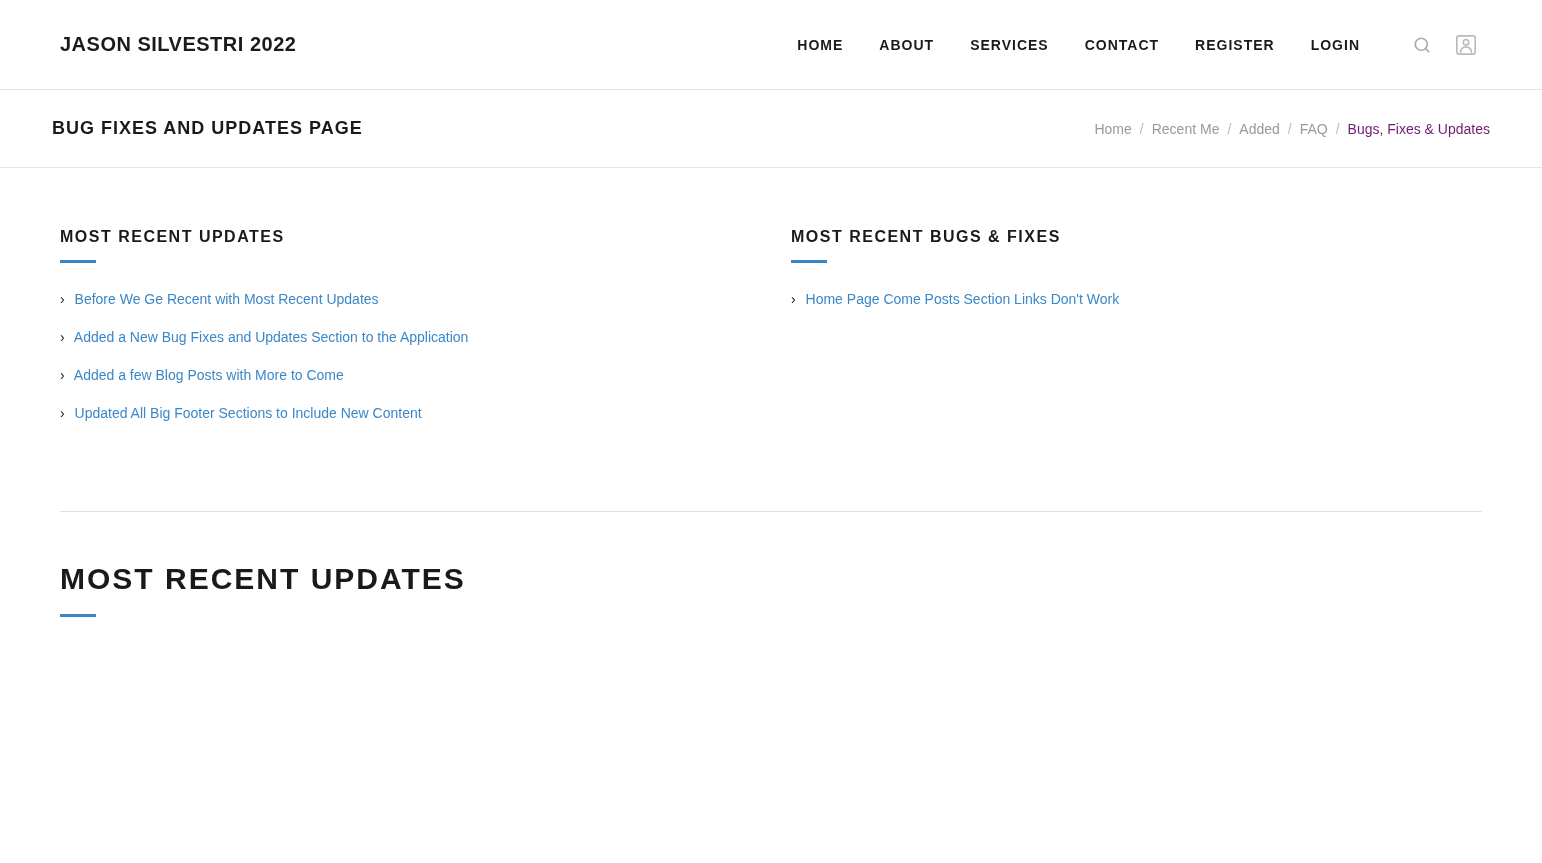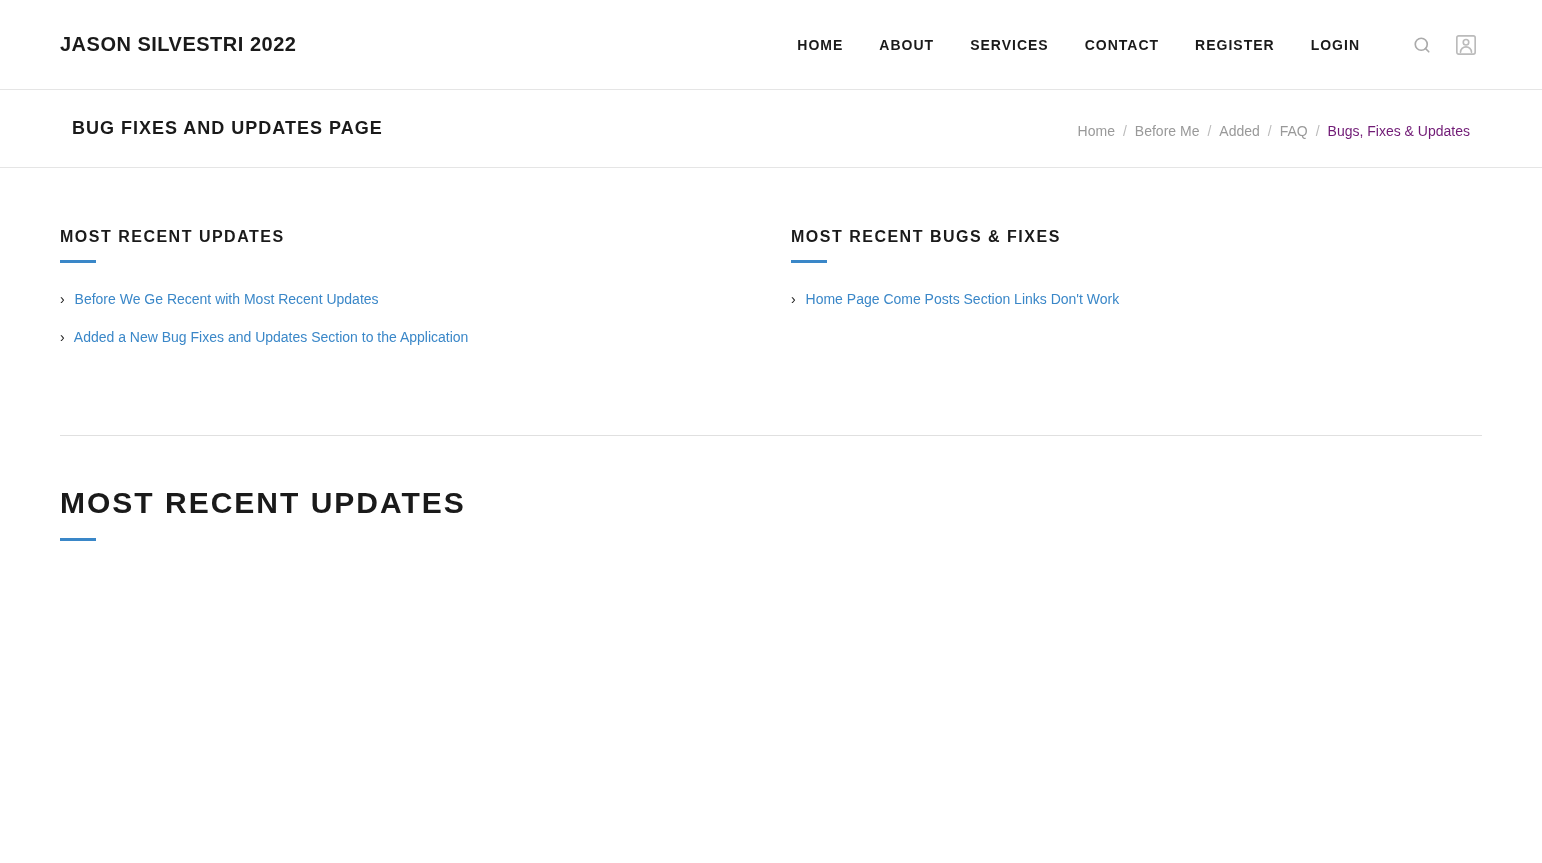--- a/index.html
+++ b/index.html
@@ -63,23 +63,23 @@
       display: flex;
       align-items: center;
       justify-content: center;
       width: 32px;
       height: 32px;
     }
 
     
     .page-header {
       display: flex;
-      align-items: flex-end;
+      align-items: center;
       justify-content: space-between;
-      padding: 28px 72px;
+      padding: 28px 52px;
       border-bottom: 1px solid #e5e5e5;
     }
 
     .page-title {
       font-size: 18px;
       font-weight: 700;
       color: #1a1a1a;
       letter-spacing: 1px;
       text-transform: uppercase;
     }
@@ -212,21 +212,21 @@
       </button>
     </div>
   </nav>
 </header>
 
 <div class="page-header">
   <h1 class="page-title">BUG FIXES AND UPDATES PAGE</h1>
   <nav class="breadcrumb" aria-label="breadcrumb">
     <a class="breadcrumb-item" href="#">Home</a>
     <span class="breadcrumb-sep">/</span>
-    <a class="breadcrumb-item" href="#">Before Me</a>
+    <a class="breadcrumb-item" href="#">Recent Me</a>
     <span class="breadcrumb-sep">/</span>
     <a class="breadcrumb-item" href="#">Added</a>
     <span class="breadcrumb-sep">/</span>
     <a class="breadcrumb-item" href="#">FAQ</a>
     <span class="breadcrumb-sep">/</span>
     <span class="breadcrumb-item active">Bugs, Fixes &amp; Updates</span>
   </nav>
 </div>
 
 <div class="main-content">
@@ -235,20 +235,26 @@
     <div class="col">
       <h2 class="section-heading">MOST RECENT UPDATES</h2>
       <div class="section-divider"></div>
       <ul class="list-items">
         <li>
           <a href="#">Before We Ge Recent with Most Recent Updates</a>
         </li>
         <li>
           <a href="#">Added a New Bug Fixes and Updates Section to the Application</a>
         </li>
+        <li>
+          <a href="#">Added a few Blog Posts with More to Come</a>
+        </li>
+        <li>
+          <a href="#">Updated All Big Footer Sections to Include New Content</a>
+        </li>
       </ul>
     </div>
 
     <div class="col">
       <h2 class="section-heading">MOST RECENT BUGS &amp; FIXES</h2>
       <div class="section-divider"></div>
       <ul class="list-items">
         <li>
           <a href="#">Home Page Come Posts Section Links Don't Work</a>
         </li>

